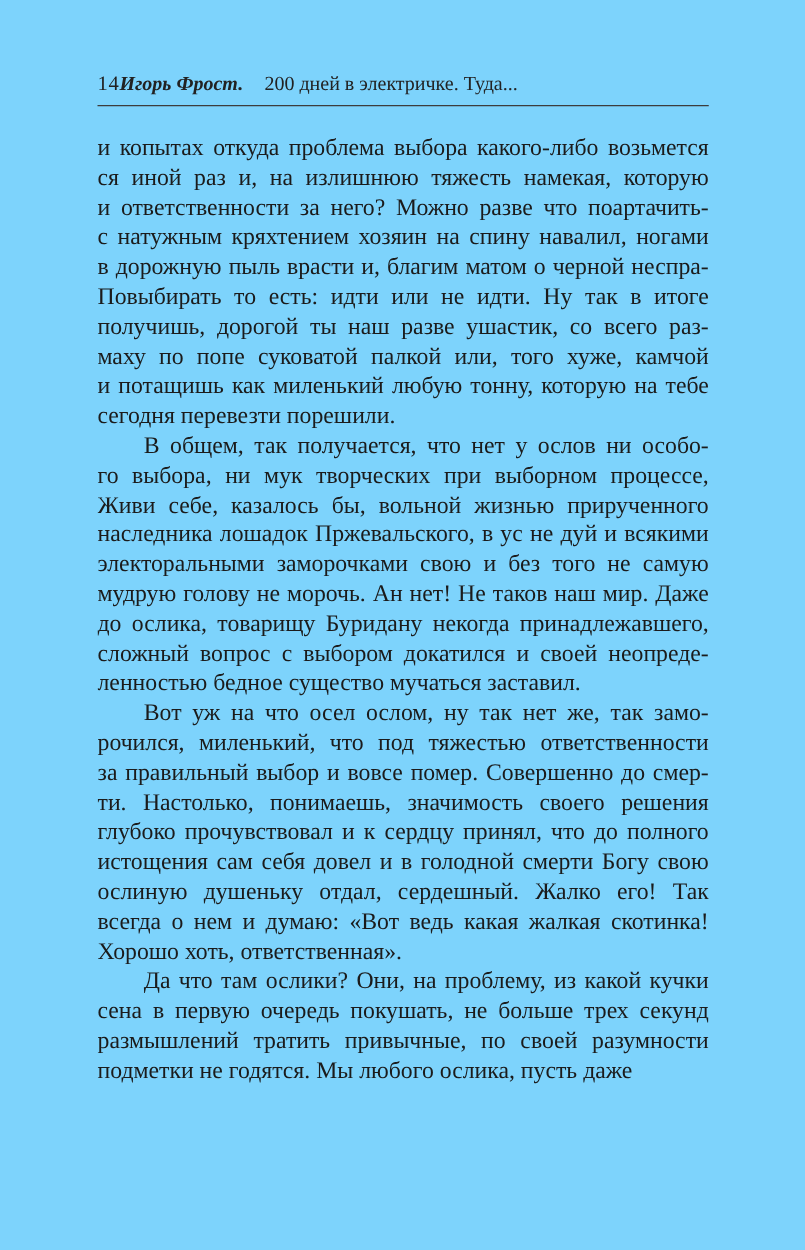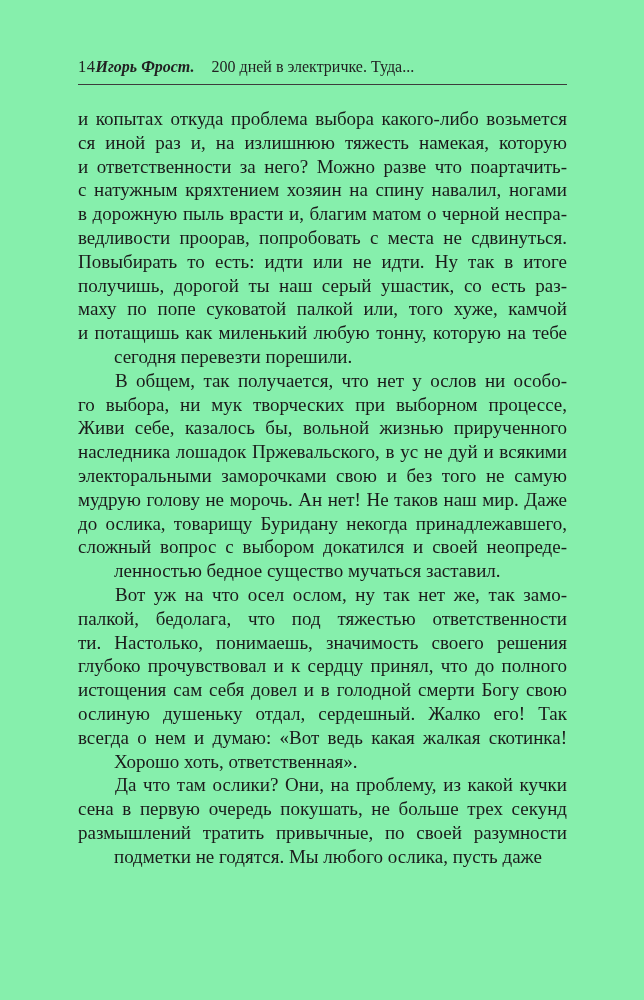--- a/index.html
+++ b/index.html
@@ -4,21 +4,21 @@
 <style>
   * { margin: 0; padding: 0; box-sizing: border-box; }
   html, body { background: #e8e8e8; }
   body {
     width: 644px;
     font-family: "Liberation Serif", "DejaVu Serif", serif;
   }
   .page {
     width: 644px;
     height: 1000px;
-    background: #86efac;
+    background: #7dd3fc;
     color: #1b1b1b;
     padding: 0 77px 0 78px;
     overflow: hidden;
   }
   .running-header {
     padding-top: 57px;
     display: flex;
     align-items: baseline;
     font-size: 16px;
     color: #222222;
@@ -44,21 +44,20 @@
   }
   .line {
     text-align: justify;
     text-align-last: justify;
     height: 23.8px;
     overflow: hidden;
     white-space: normal;
   }
   .line-last {
     text-align-last: left;
-    margin-left: 36px;
   }
   .line-indent {
     text-indent: 37px;
   }
 </style>
 </head>
 <body>
 
 <div class="page">
 
@@ -70,41 +69,41 @@
 
   <hr class="header-rule">
 
   <main class="body-text">
       <div class="para">
         <div class="line">и копытах откуда проблема выбора какого-либо возьмется</div>
         <div class="line">ся иной раз и, на излишнюю тяжесть намекая, которую</div>
         <div class="line">и ответственности за него? Можно разве что поартачить-</div>
         <div class="line">с натужным кряхтением хозяин на спину навалил, ногами</div>
         <div class="line">в дорожную пыль врасти и, благим матом о черной неспра-</div>
-        <div class="line">ведливости проорав, попробовать с места не сдвинуться.</div>
         <div class="line">Повыбирать то есть: идти или не идти. Ну так в итоге</div>
-        <div class="line">получишь, дорогой ты наш серый ушастик, со есть раз-</div>
+        <div class="line">получишь, дорогой ты наш разве ушастик, со всего раз-</div>
         <div class="line">маху по попе суковатой палкой или, того хуже, камчой</div>
         <div class="line">и потащишь как миленький любую тонну, которую на тебе</div>
         <div class="line line-last">сегодня перевезти порешили.</div>
       </div>
       <div class="para">
         <div class="line line-indent">В общем, так получается, что нет у ослов ни особо-</div>
         <div class="line">го выбора, ни мук творческих при выборном процессе,</div>
         <div class="line">Живи себе, казалось бы, вольной жизнью прирученного</div>
         <div class="line">наследника лошадок Пржевальского, в ус не дуй и всякими</div>
         <div class="line">электоральными заморочками свою и без того не самую</div>
         <div class="line">мудрую голову не морочь. Ан нет! Не таков наш мир. Даже</div>
         <div class="line">до ослика, товарищу Буридану некогда принадлежавшего,</div>
         <div class="line">сложный вопрос с выбором докатился и своей неопреде-</div>
         <div class="line line-last">ленностью бедное существо мучаться заставил.</div>
       </div>
       <div class="para">
         <div class="line line-indent">Вот уж на что осел ослом, ну так нет же, так замо-</div>
-        <div class="line">палкой, бедолага, что под тяжестью ответственности</div>
+        <div class="line">рочился, миленький, что под тяжестью ответственности</div>
+        <div class="line">за правильный выбор и вовсе помер. Совершенно до смер-</div>
         <div class="line">ти. Настолько, понимаешь, значимость своего решения</div>
         <div class="line">глубоко прочувствовал и к сердцу принял, что до полного</div>
         <div class="line">истощения сам себя довел и в голодной смерти Богу свою</div>
         <div class="line">ослиную душеньку отдал, сердешный. Жалко его! Так</div>
         <div class="line">всегда о нем и думаю: «Вот ведь какая жалкая скотинка!</div>
         <div class="line line-last">Хорошо хоть, ответственная».</div>
       </div>
       <div class="para">
         <div class="line line-indent">Да что там ослики? Они, на проблему, из какой кучки</div>
         <div class="line">сена в первую очередь покушать, не больше трех секунд</div>

